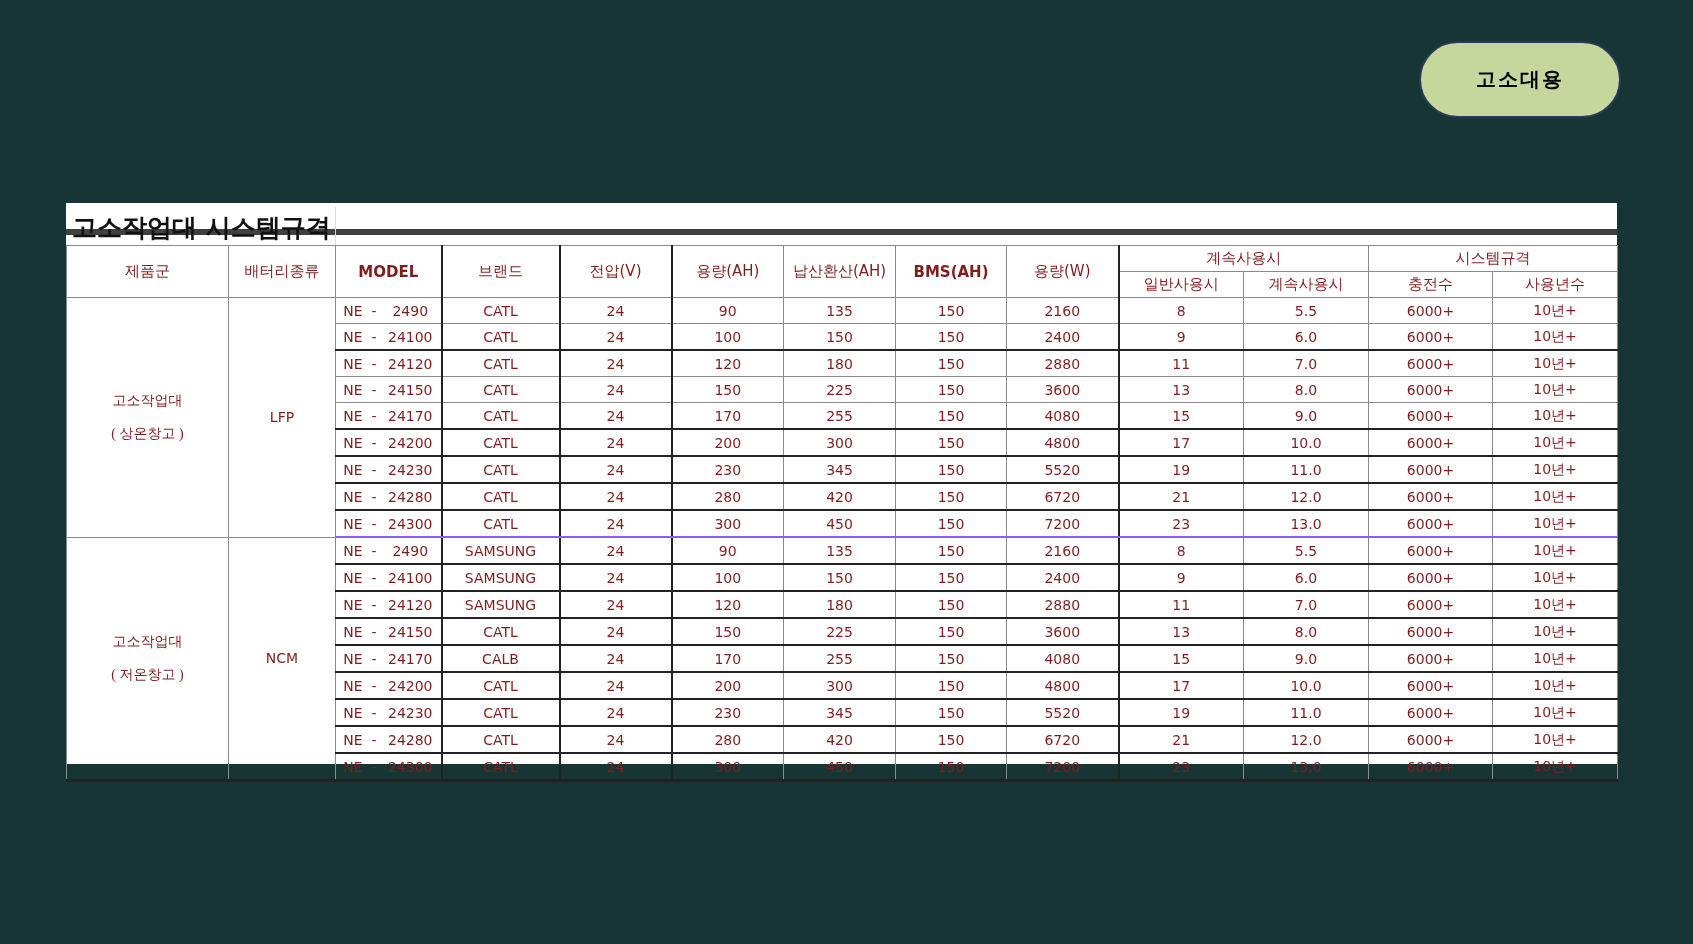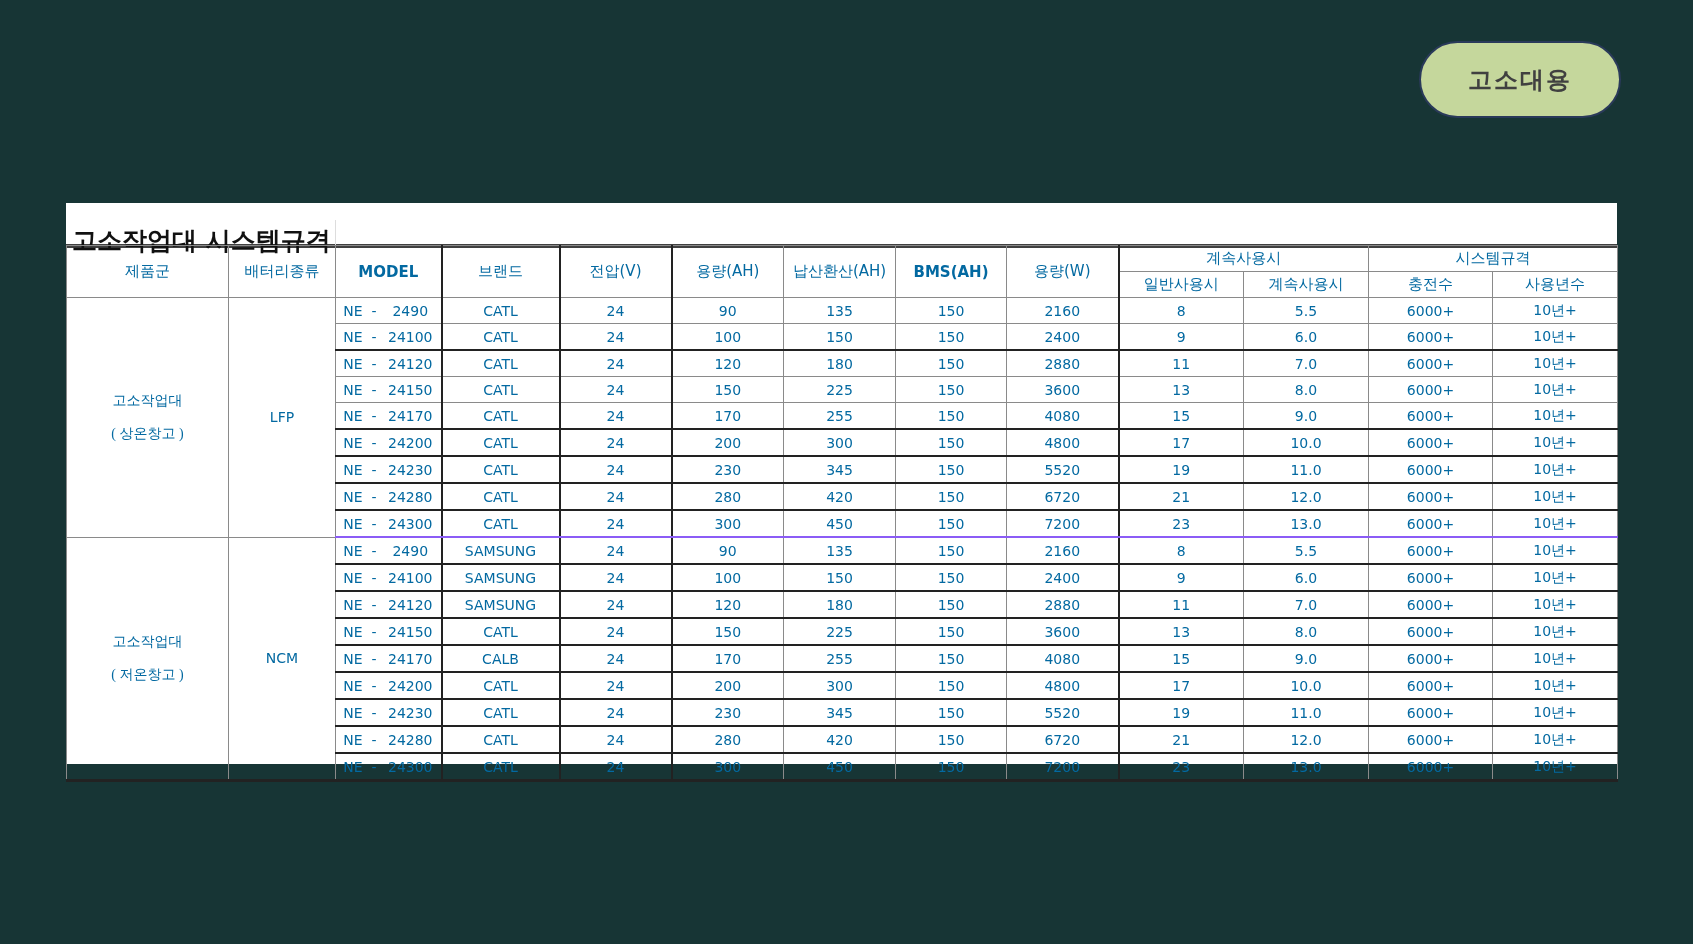--- a/index.html
+++ b/index.html
@@ -7,42 +7,42 @@
     width:1693px; height:944px; overflow:hidden;
     background:#173535;
     position:relative;
     font-family:"DejaVu Sans", "Liberation Sans", sans-serif;
   }
   .pill {
     position:absolute; left:1419px; top:41px; width:202px; height:77px;
     background:#c5d79c; border:2px solid #2a3a5a; border-radius:40px;
     box-sizing:border-box;
     display:flex; align-items:center; justify-content:center;
-    font-size:24px; font-weight:bold; color:#404040; letter-spacing:2px;
+    font-size:20px; font-weight:bold; color:#000000; letter-spacing:2px;
   }
   .sheet {
     position:absolute; left:66px; top:203px; width:1551px; height:561px;
     background:#fff;
   }
   .title-row {
-    position:absolute; left:0; top:17px; width:1551px; height:28px;
-    border-bottom:4px solid #404040; box-sizing:border-box;
+    position:absolute; left:0; top:4px; width:1551px; height:28px;
+    border-bottom:6px solid #404040; box-sizing:border-box;
   }
   .title-text {
     position:absolute; left:6px; top:2px; height:38px; line-height:38px;
     font-size:25px; font-weight:bold; color:#111;
   }
   .title-divider {
     position:absolute; left:269px; top:0; width:1px; height:40px; background:#ddd;
   }
   table.spec {
     position:absolute; left:0; top:42px;
     border-collapse:collapse; table-layout:fixed;
     width:1551px;
-    font-size:14px; color:#0369a1;padding-left:16px;
+    font-size:14px; color:#7f1d1d;padding-left:16px;
   }
   table.spec th, table.spec td {
     border:1px solid #8a8a8a; text-align:center; padding:0;
     overflow:hidden; white-space:nowrap;
   }
   table.spec th { font-weight:normal; font-size:15px; }
   table.spec th.bold { font-weight:bold; }
   table.spec thead tr.h1 th { height:25px; }
   table.spec thead tr.h2 th { height:25px; }
   table.spec thead th.tall { height:51px; }

